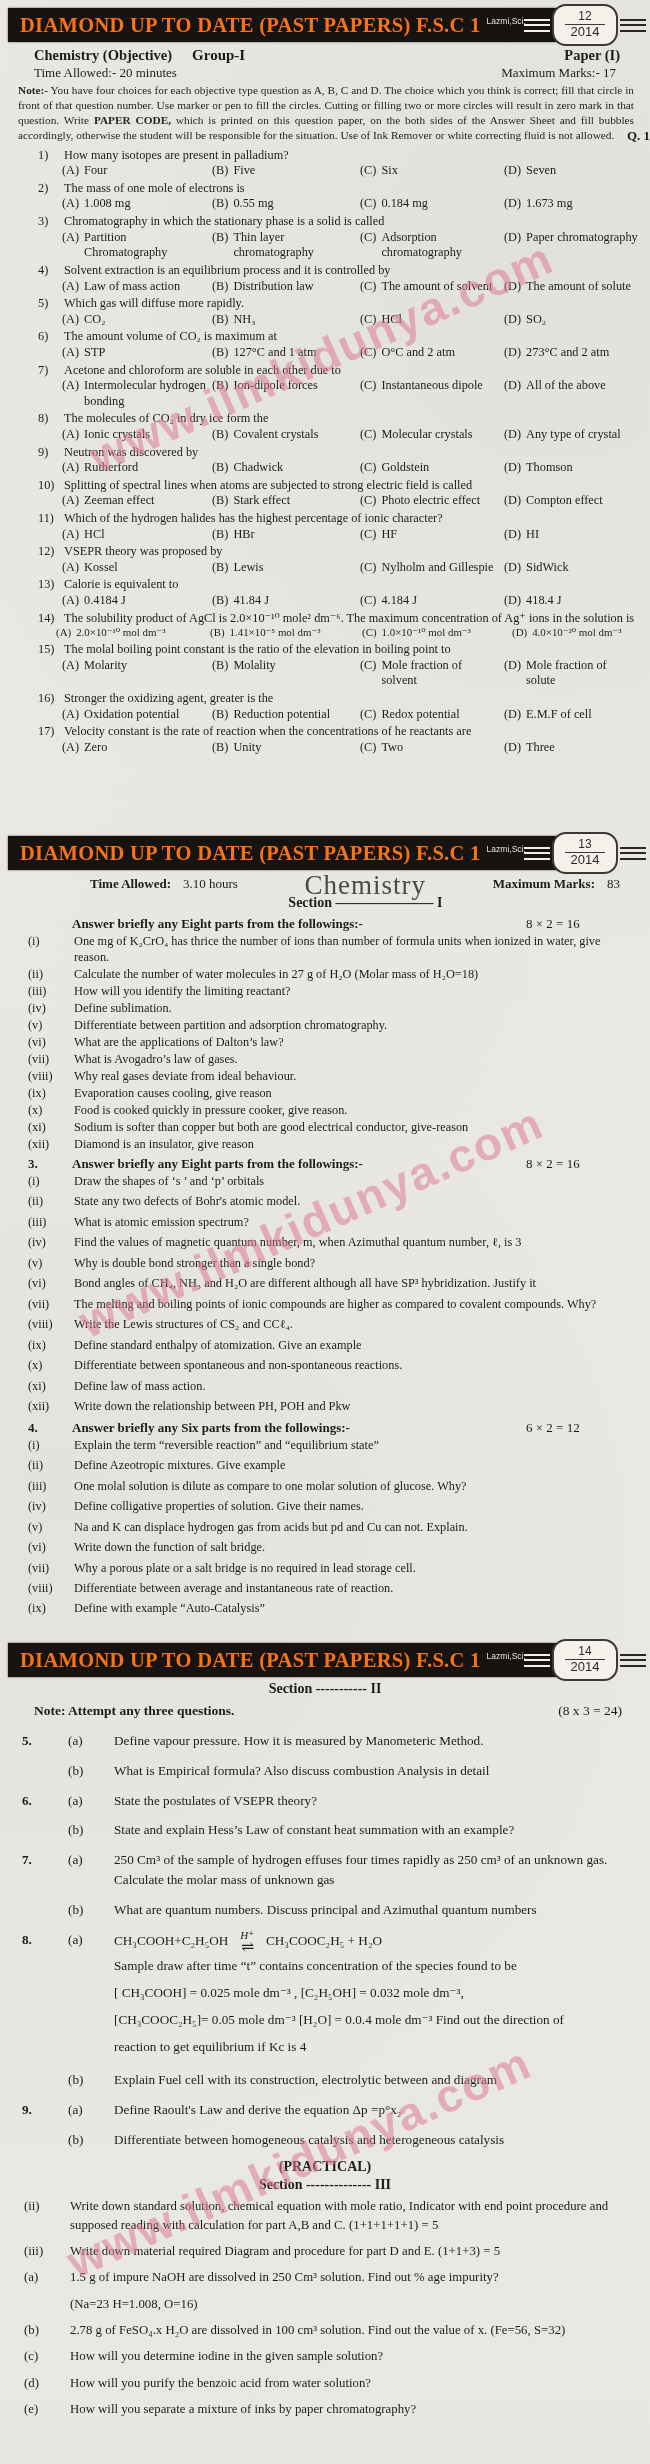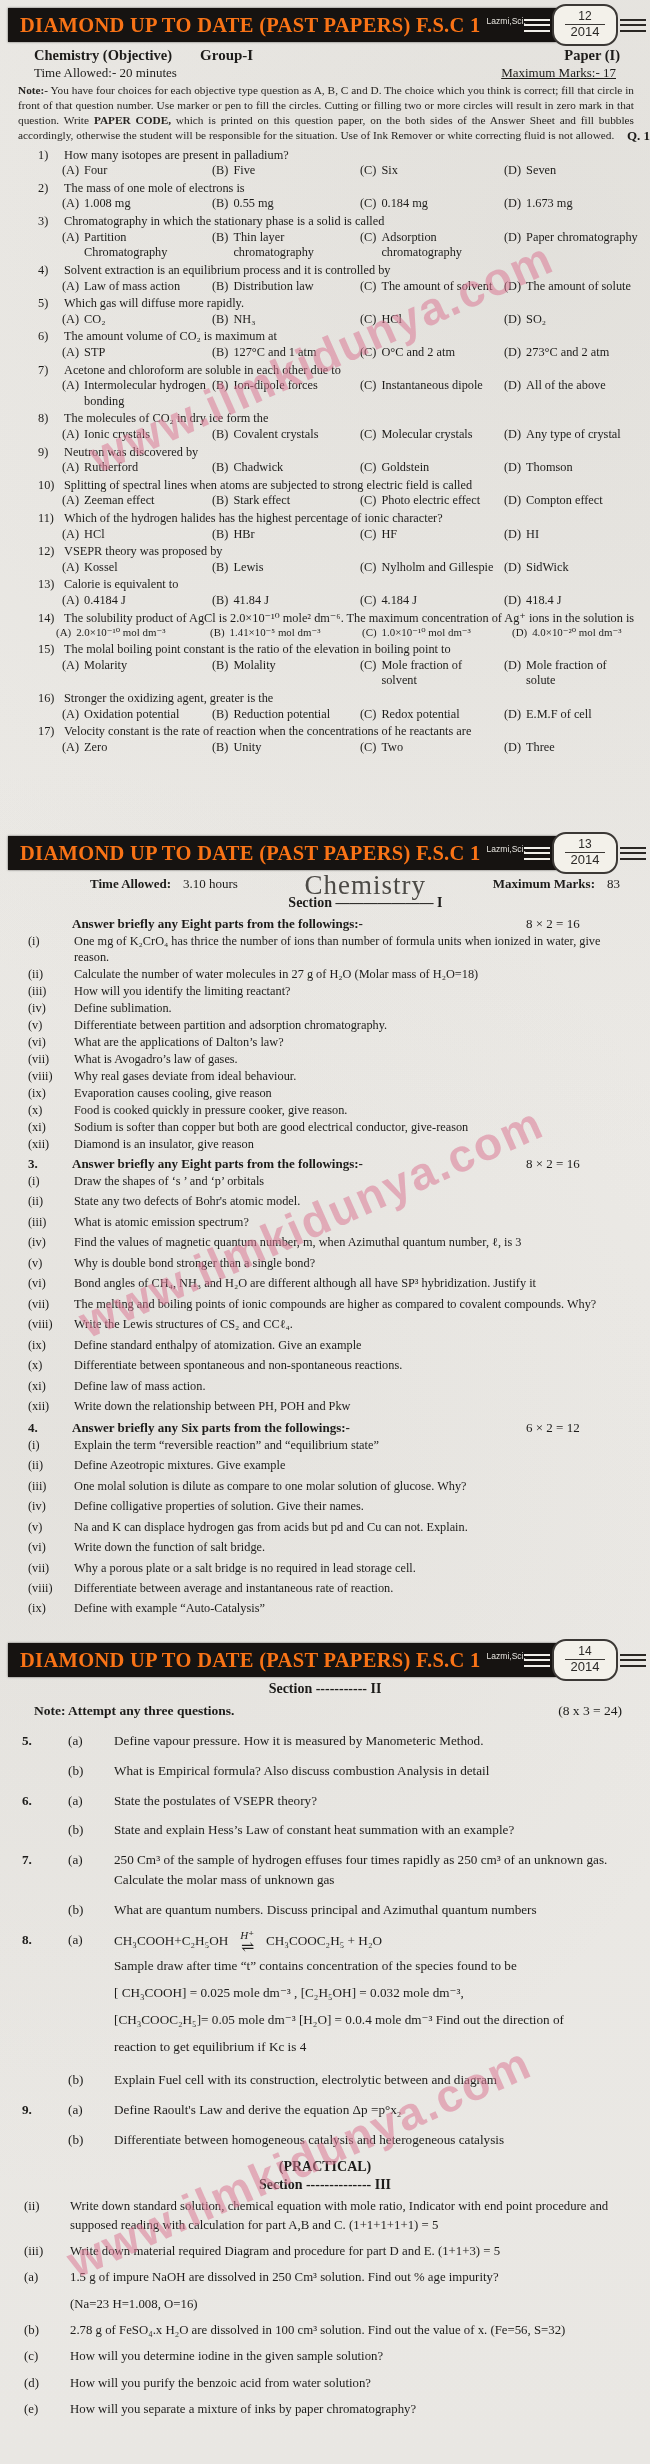--- a/index.html
+++ b/index.html
@@ -42,26 +42,26 @@
   .eqlines.dark { background:repeating-linear-gradient(to bottom,#2a2724 0 2px, transparent 2px 5.5px); }
   .badge {
     width:66px; height:42px; background:#f3f1ea; border:2px solid #3b3835; border-radius:14px;
     display:flex; flex-direction:column; align-items:center; justify-content:center;
     font-family:"Liberation Sans", sans-serif; z-index:2; margin:0 2px;
   }
   .badge-top { font-size:12px; color:#2b2926; line-height:1.1; }
   .badge-bottom { font-size:13px; color:#2b2926; border-top:1.5px solid #3b3835; line-height:1.15; padding:0 6px; }
 
   
-  .subject-row { display:flex; align-items:flex-end; padding:3px 30px 0 34px; font-size:14.5px;gap:8px; }
+  .subject-row { display:flex; align-items:flex-end; padding:3px 30px 0 34px; font-size:14.5px; }
   .subject-row .bold { font-weight:bold; }
   .subject-row .group { margin-left:20px; font-weight:bold; font-size:15px; }
   .subject-row .paper { margin-left:auto; font-weight:bold; }
   .time-row { display:flex; padding:1px 34px 0 34px; font-size:13px; }
-  .time-row .marks { margin-left:auto;text-decoration:underline; }
+  .time-row .marks { margin-left:auto; }
   .note-p { padding:2px 16px 0 18px; font-size:11.3px; line-height:1.32; text-align:justify; color:#262421; }
   .note-p .nb { font-weight:bold; }
   .q1-label { text-align:right; font-weight:bold; font-size:13px; margin-top:-15px; }
 
   .mcq-list { padding:4px 12px 0 38px; }
   .mcq { margin-bottom:2px; }
   .mcq-q { display:flex; font-size:12.3px; line-height:1.27; }
   .mcq-n { width:26px; flex:none; }
   .opts { display:grid; grid-template-columns:146px 144px 140px 1fr; column-gap:4px; padding-left:24px; font-size:12.3px; line-height:1.27; }
   .opts.small { font-size:10.9px; padding-left:18px; grid-template-columns:150px 148px 146px 1fr; }

